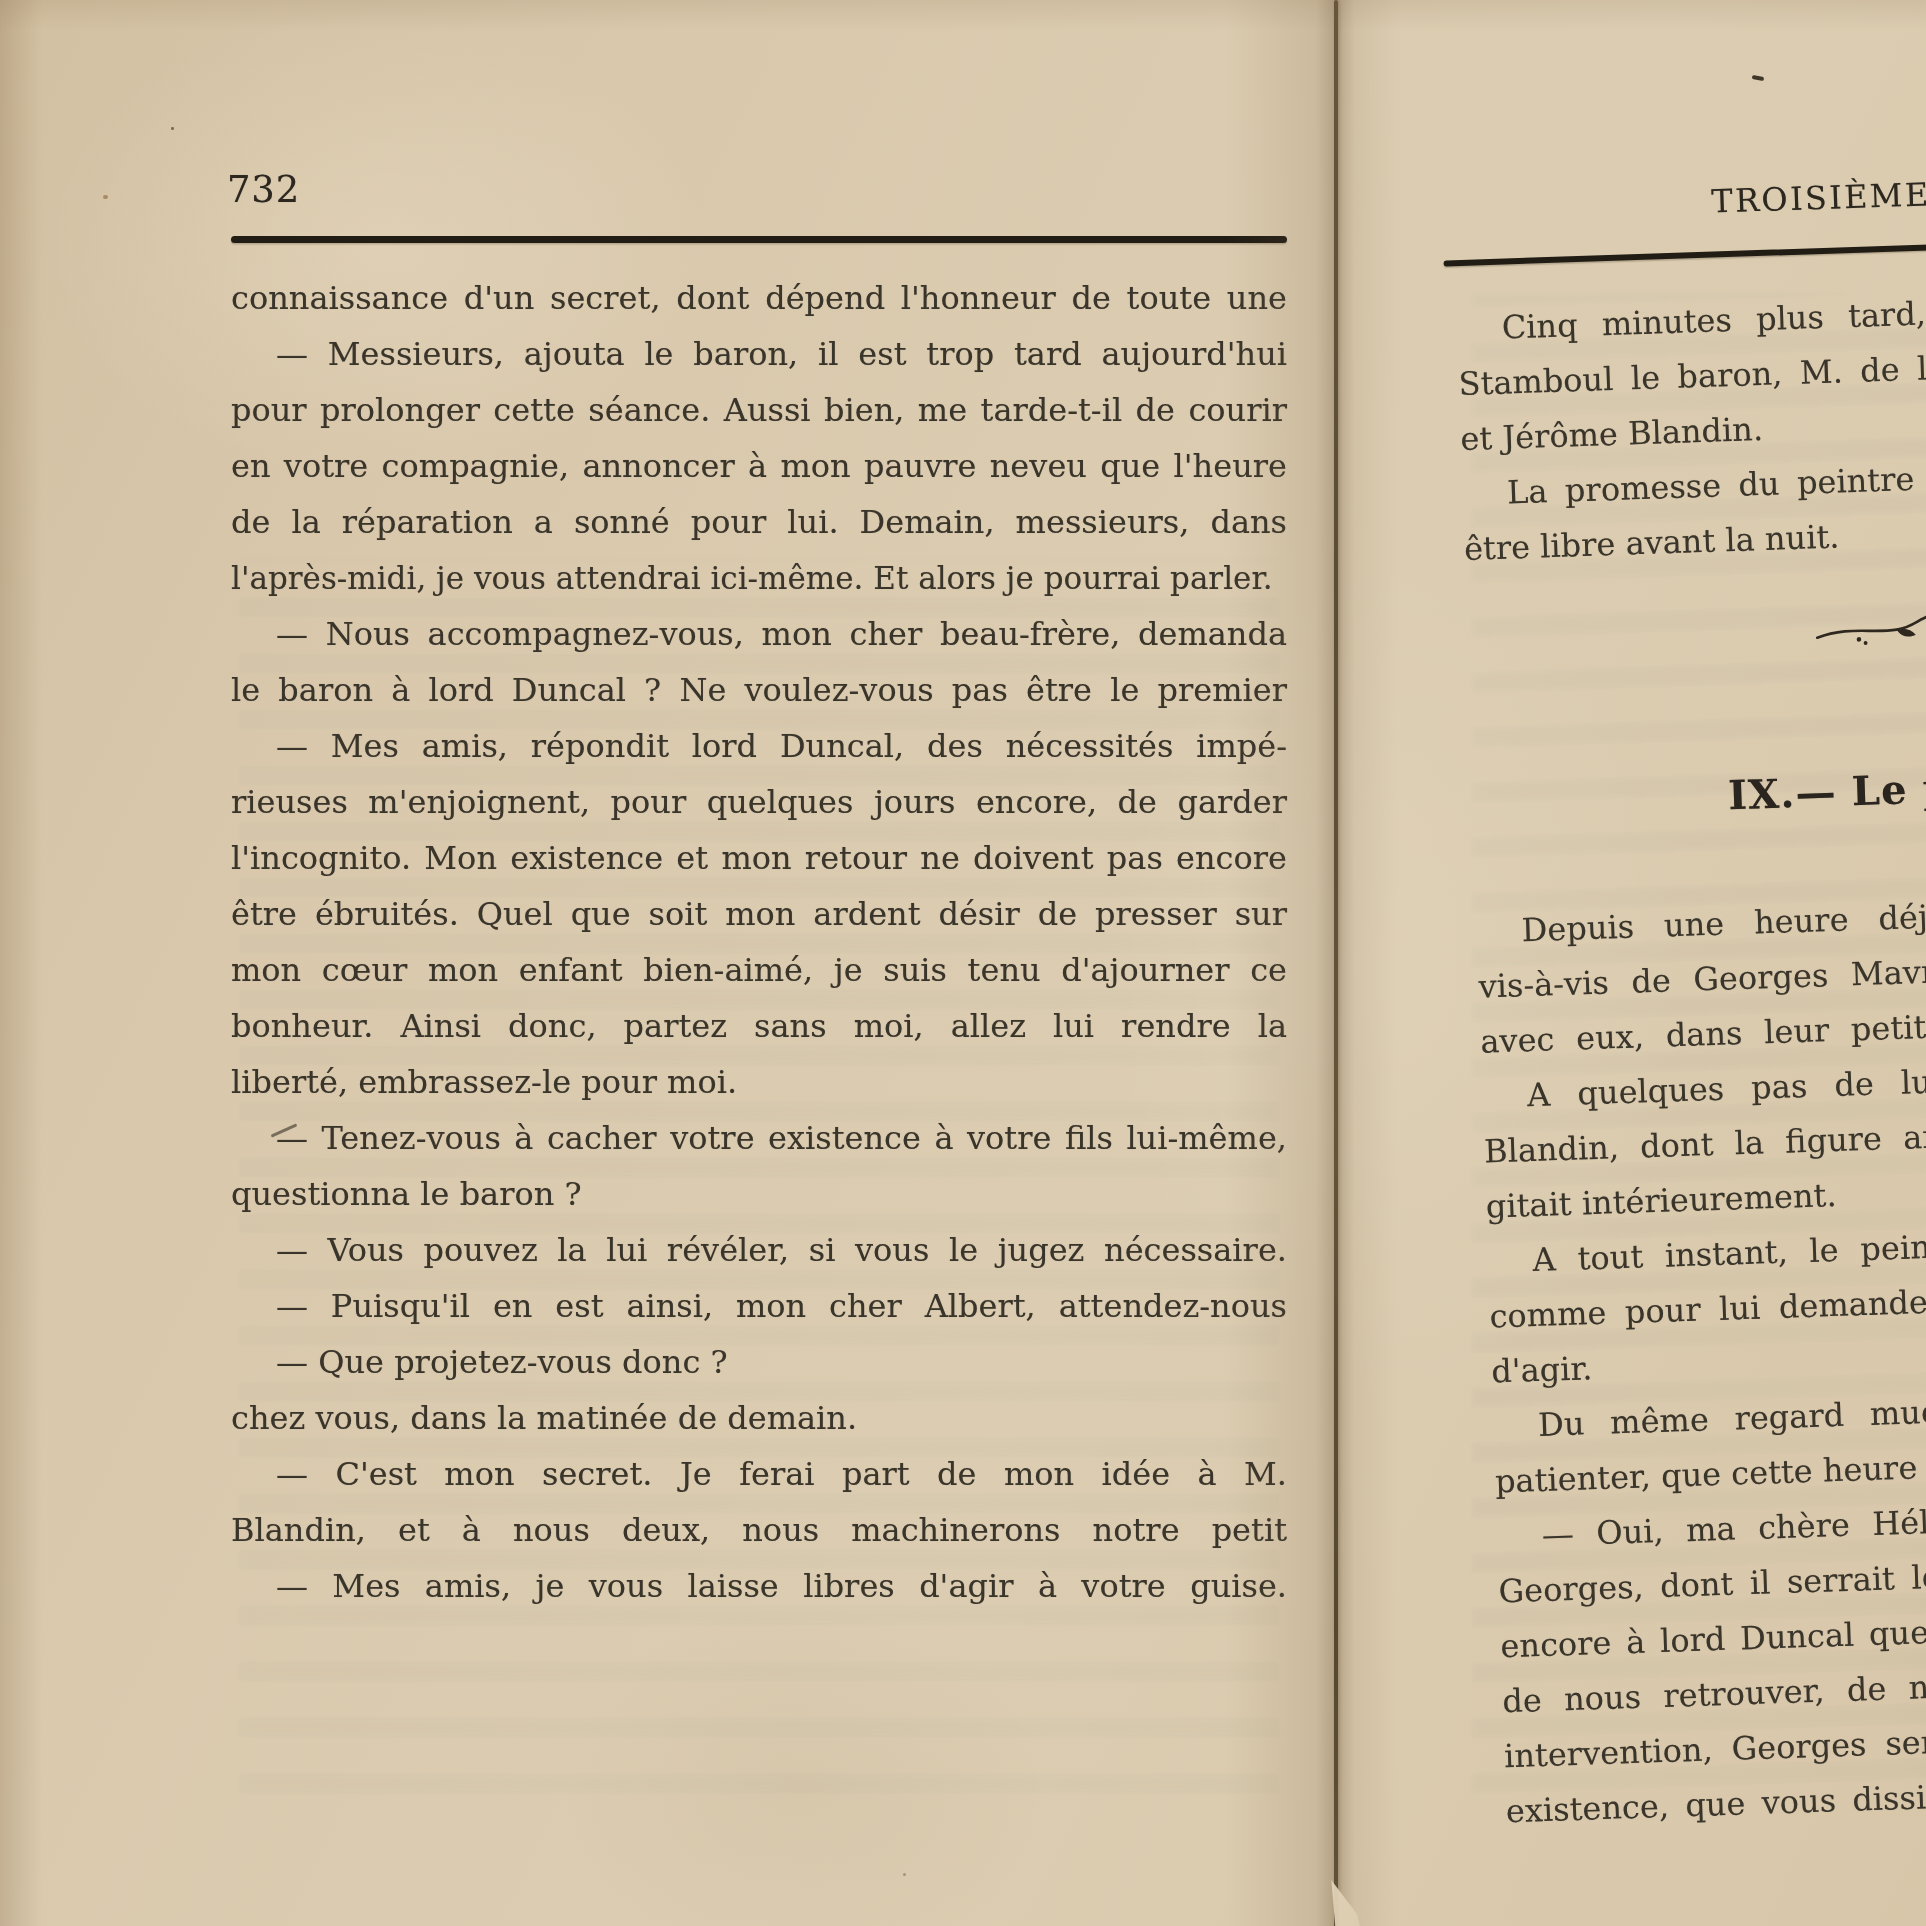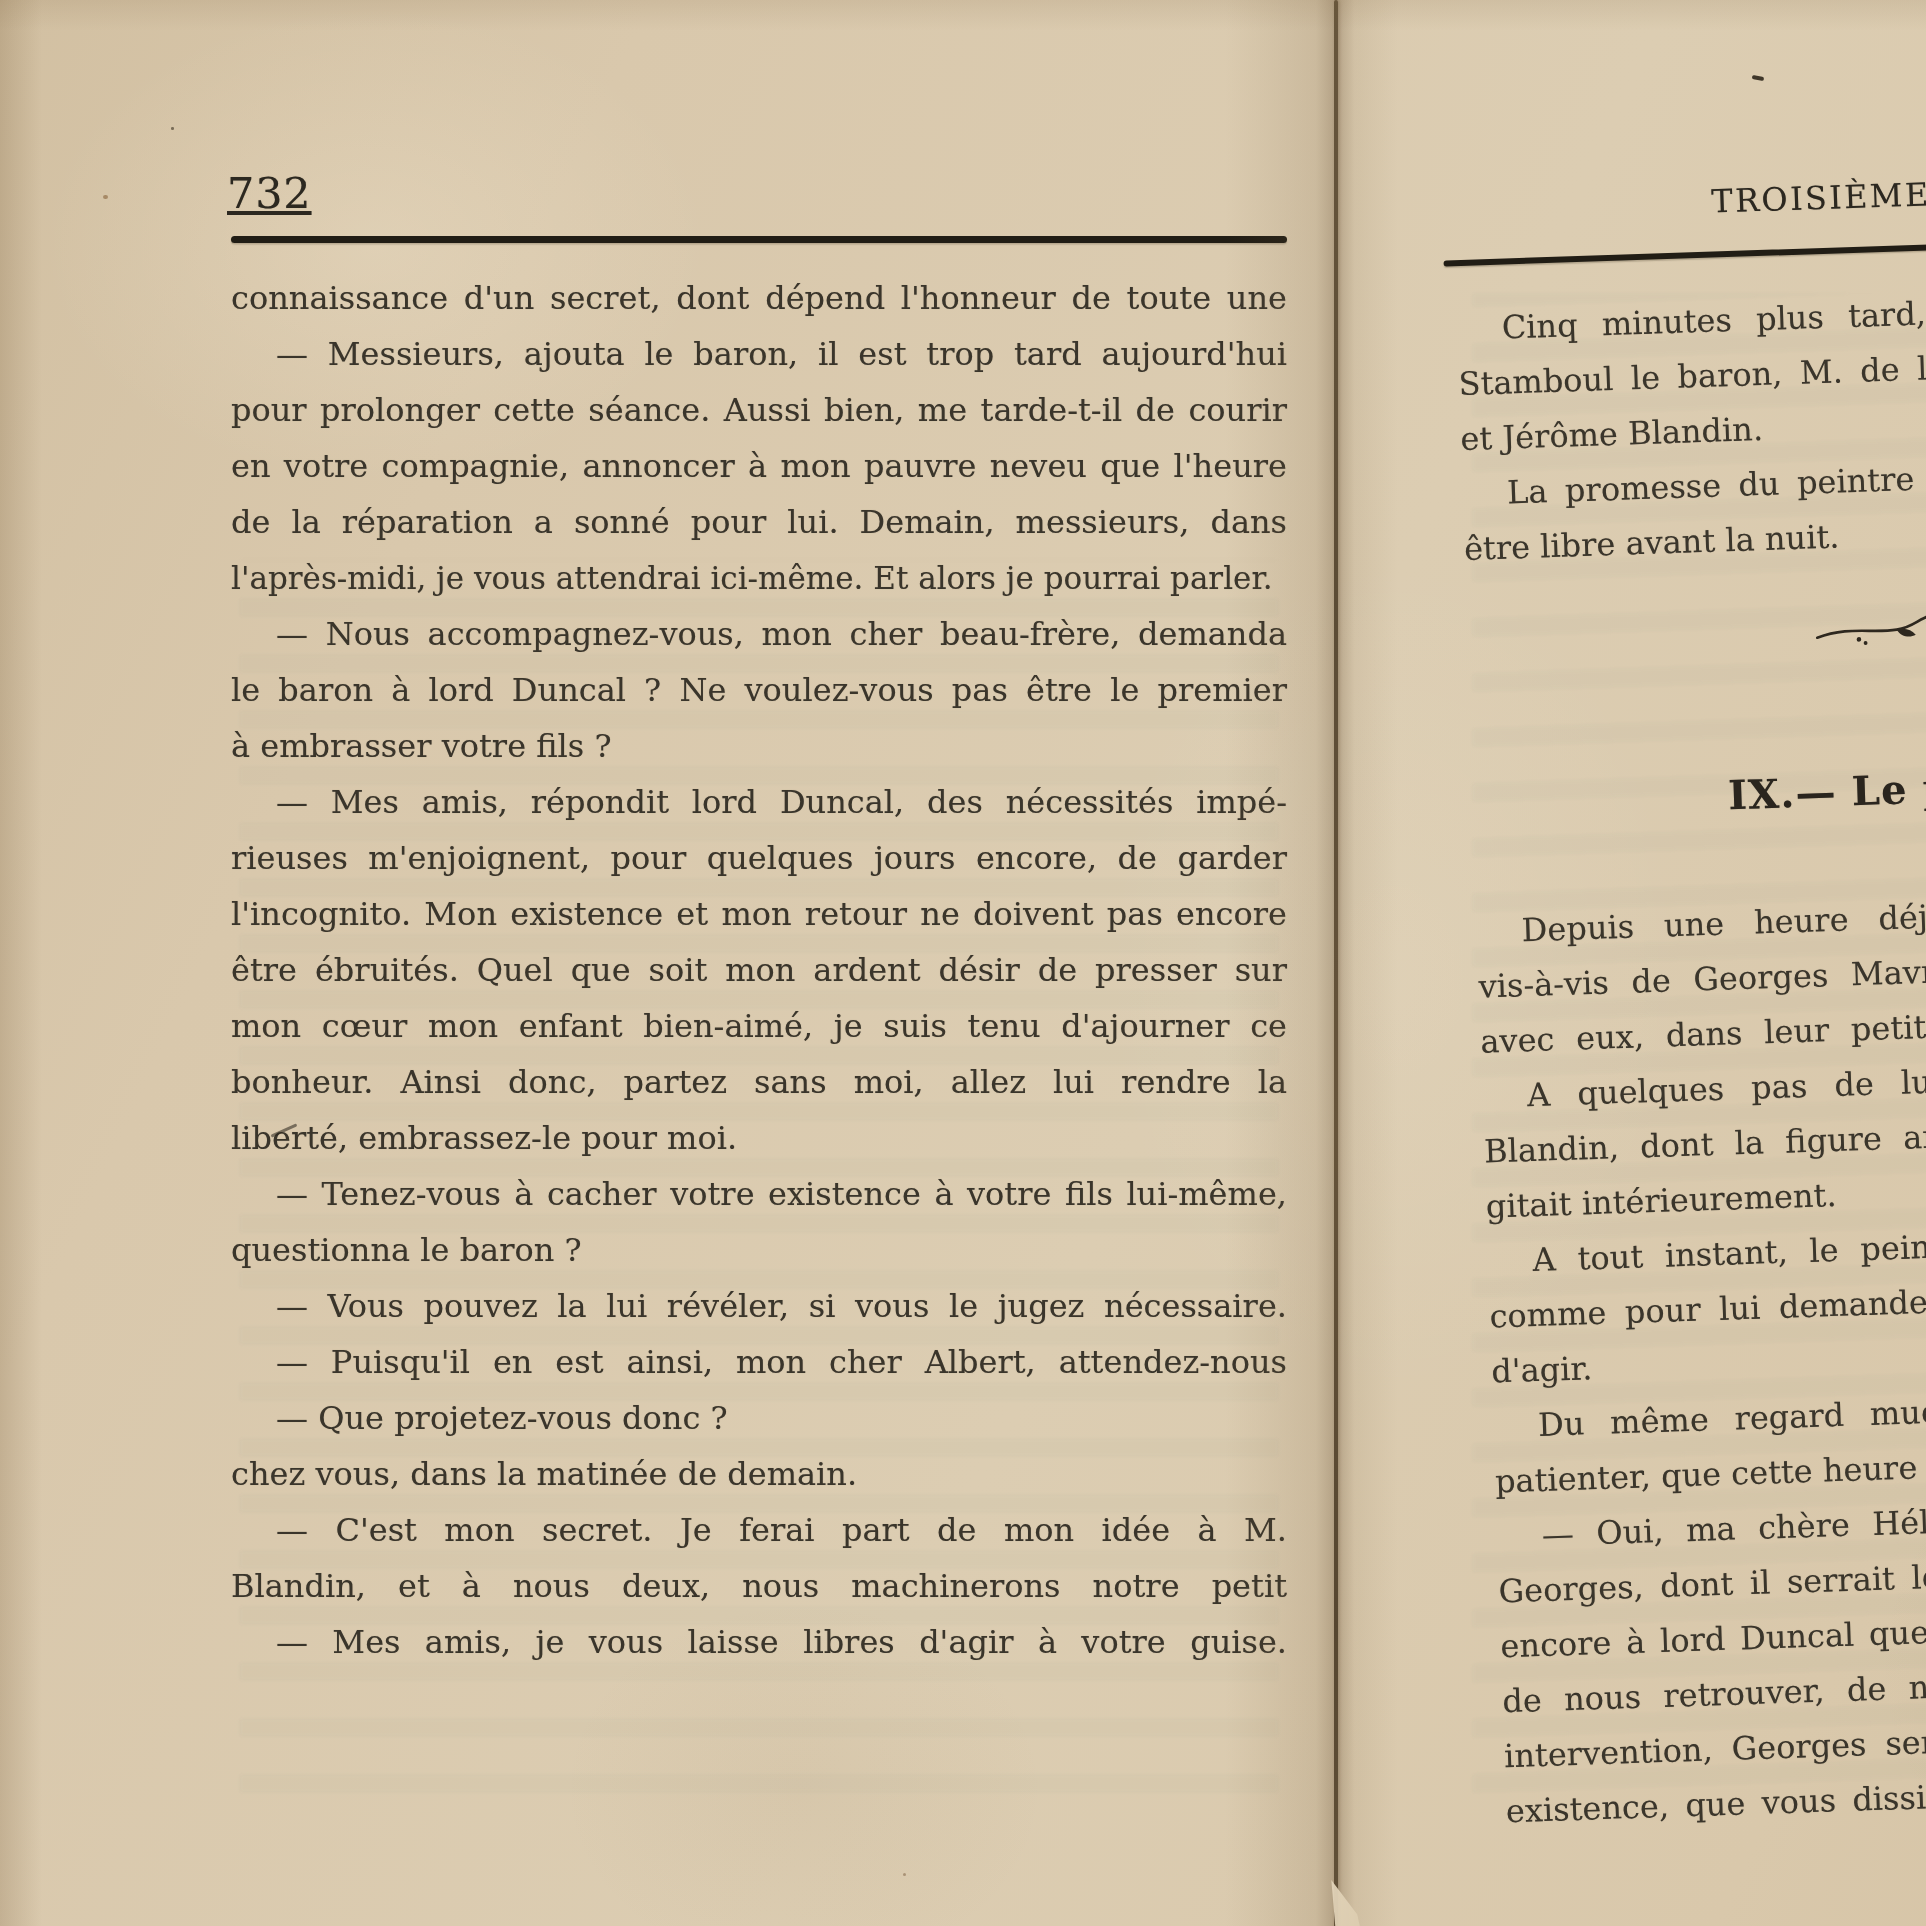--- a/index.html
+++ b/index.html
@@ -16,22 +16,22 @@
       radial-gradient(539px 385px at 14% 12%, rgba(255,246,226,.20), transparent 62%),
       radial-gradient(693px 501px at 86% 82%, rgba(118,88,52,.10), transparent 62%),
       radial-gradient(424px 616px at 52% 48%, rgba(255,250,236,.09), transparent 70%),
       radial-gradient(347px 270px at 30% 88%, rgba(130,100,60,.06), transparent 70%);}
   
   .page{position:absolute;top:0;height:100%;}
   .page-left{left:0;width:1337px;}
   .page-right{left:1337px;right:0;}
   .tilt{position:absolute;inset:0;transform:rotate(-1.9deg);transform-origin:578px 539px;}
   
-  .folio{position:absolute;font-size:43px;color:#2c2820;letter-spacing:0.8px;
-    text-shadow:0 0 0.8px rgba(44,40,32,.35);text-decoration:underline;}
+  .folio{position:absolute;font-size:37px;color:#2c2820;letter-spacing:0.8px;
+    text-shadow:0 0 0.8px rgba(44,40,32,.35);}
   .folio-left{left:227px;top:168px;}
   .running-title{position:absolute;text-align:center;color:#2c2820;
     text-shadow:0 0 0.8px rgba(44,40,32,.35);}
   .running-title-left{left:231px;top:174px;width:1056px;font-size:35px;letter-spacing:3.1px;}
   .running-title-right{left:54px;top:176px;width:1044px;font-size:32px;letter-spacing:2.3px;}
   .rule{position:absolute;background:#211d15;border-radius:3.5px;
     box-shadow:0 1.5px 1.2px rgba(40,30,15,.22);}
   .rule-left{left:231px;top:236px;width:1056px;height:6.5px;}
   .rule-right{left:116px;top:245px;width:1052px;height:5.8px;}
   
@@ -96,21 +96,20 @@
     <div class="rule rule-left"></div>
     <div class="text-col col-left">
         <div class="line" style="">connaissance d'un secret, dont dépend l'honneur de toute une</div>
         <div class="line ind" style="">— Messieurs, ajouta le baron, il est trop tard aujourd'hui</div>
         <div class="line" style="">pour prolonger cette séance. Aussi bien, me tarde-t-il de courir</div>
         <div class="line" style="">en votre compagnie, annoncer à mon pauvre neveu que l'heure</div>
         <div class="line" style="">de la réparation a sonné pour lui. Demain, messieurs, dans</div>
         <div class="line noj" style="font-size: 31px;">l'après-midi, je vous attendrai ici-même. Et alors je pourrai parler.</div>
         <div class="line ind" style="">— Nous accompagnez-vous, mon cher beau-frère, demanda</div>
         <div class="line" style="">le baron à lord Duncal ? Ne voulez-vous pas être le premier</div>
-        <div class="line noj" style="">à embrasser votre fils ?</div>
         <div class="line ind" style="">— Mes amis, répondit lord Duncal, des nécessités impé-</div>
         <div class="line" style="">rieuses m'enjoignent, pour quelques jours encore, de garder</div>
         <div class="line" style="">l'incognito. Mon existence et mon retour ne doivent pas encore</div>
         <div class="line" style="">être ébruités. Quel que soit mon ardent désir de presser sur</div>
         <div class="line" style="">mon cœur mon enfant bien-aimé, je suis tenu d'ajourner ce</div>
         <div class="line" style="">bonheur. Ainsi donc, partez sans moi, allez lui rendre la</div>
         <div class="line noj" style="">liberté, embrassez-le pour moi.</div>
         <div class="line ind" style="">— Tenez-vous à cacher votre existence à votre fils lui-même,</div>
         <div class="line noj" style="">questionna le baron ?</div>
         <div class="line ind" style="">— Vous pouvez la lui révéler, si vous le jugez nécessaire.</div>

